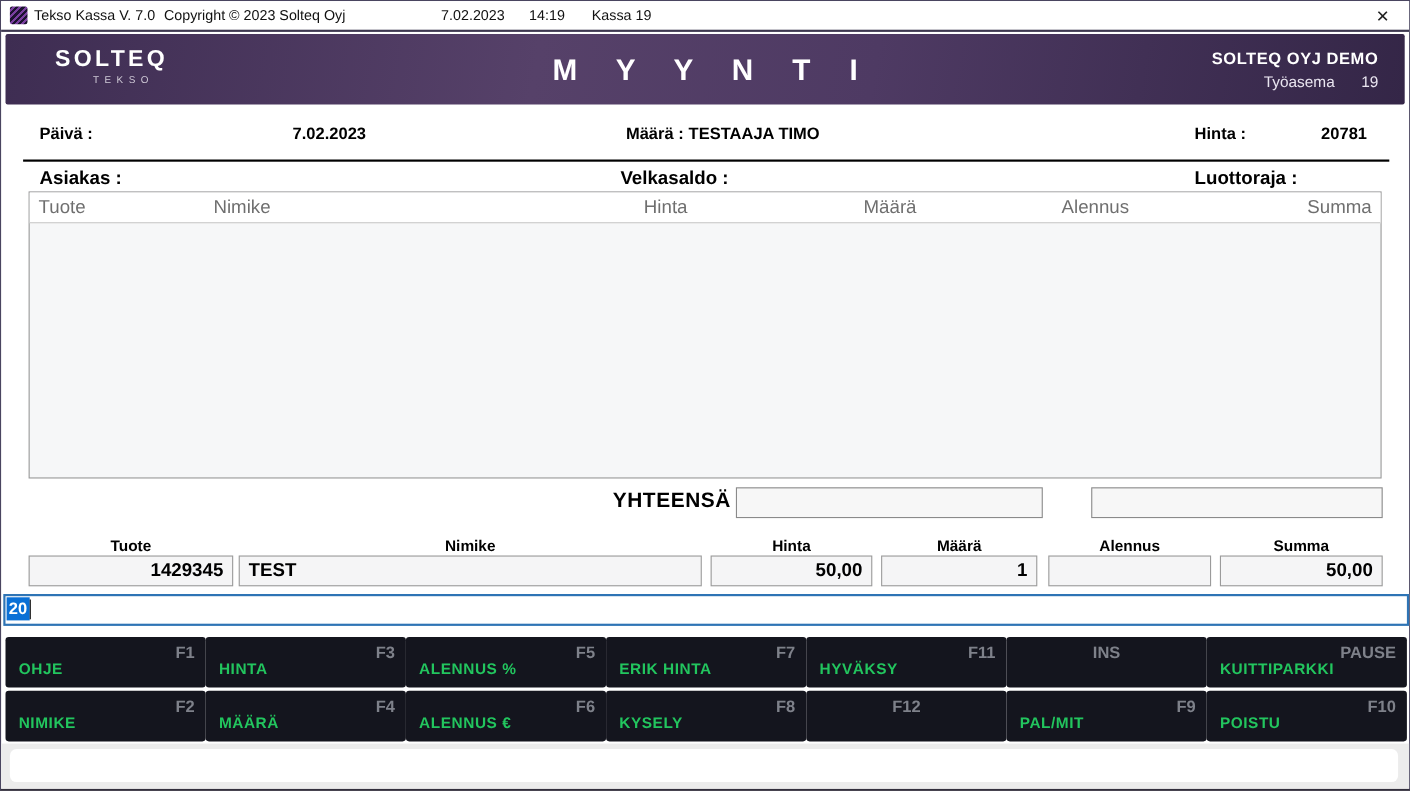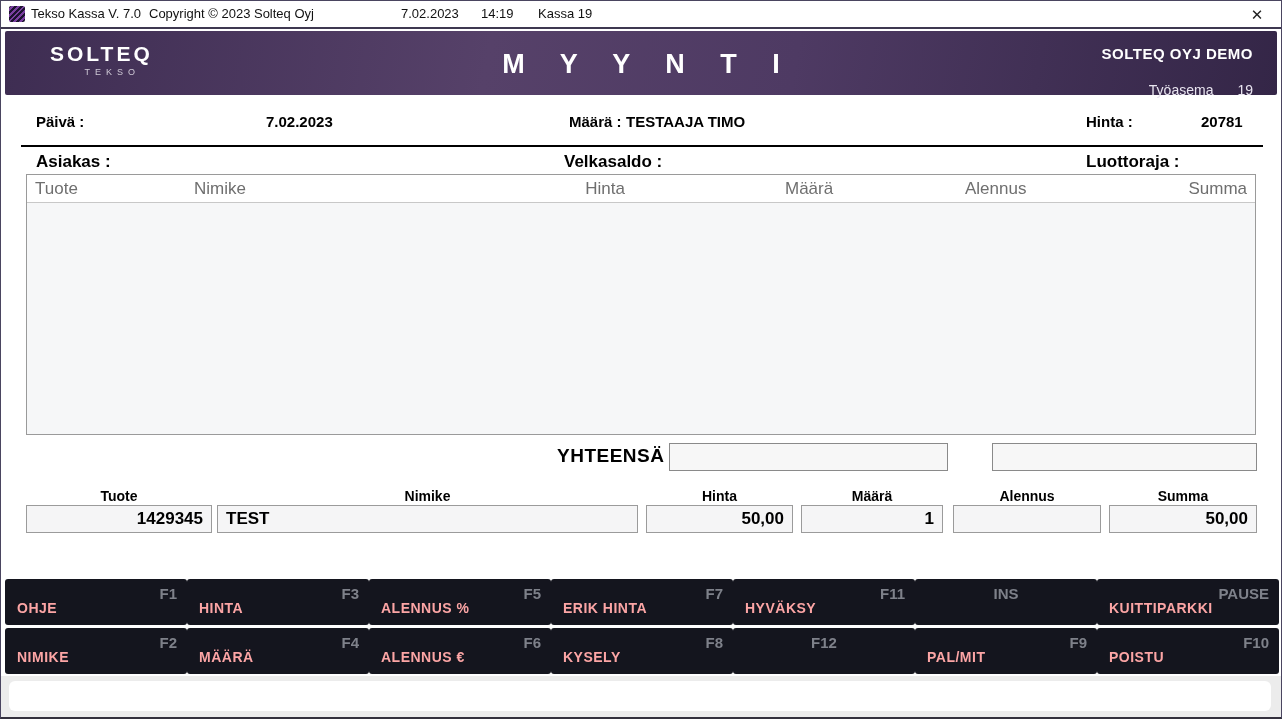--- a/index.html
+++ b/index.html
@@ -24,21 +24,21 @@
   
   .banner { position:absolute; left:4px; right:4px; top:30px; height:64px; border-radius:2px;
             background:linear-gradient(100deg,#3e2d52 0%,#564169 38%,#4e3a63 62%,#342647 100%); }
   .logo { position:absolute; left:45px; top:11px; color:#ffffff; text-align:right; width:92px; }
   .logo-main { font-size:21px; font-weight:bold; letter-spacing:3px; }
   .logo-sub  { font-size:9px; letter-spacing:5px; color:#cfc9d6; margin-top:1px; padding-right:2px; }
   .banner-title { position:absolute; left:0; right:0; top:18px; text-align:center; color:#ffffff;
                   font-size:27px; font-weight:bold; letter-spacing:14px; padding-left:14px; }
   .banner-right { position:absolute; right:24px; top:14px; text-align:right; color:#ffffff; }
   .banner-company { font-size:15px; font-weight:bold; letter-spacing:0.5px; }
-  .banner-ws { font-size:14px; color:#e9e5f0; margin-top:20px; }
+  .banner-ws { font-size:14px; color:#e9e5f0; margin-top:4px; }
   .banner-ws .ws-val { margin-left:24px; }
 
   
   .lbl { position:absolute; font-weight:bold; color:#000; white-space:nowrap; }
   .info-row { font-size:15px; }
   .rule { position:absolute; left:20px; width:1242px; top:144px; height:2px; background:#000; }
   .sub-row { font-size:17px; }
 
   
   .item-table { position:absolute; left:25px; top:173px; width:1230px; height:261px;
@@ -74,21 +74,21 @@
   .cmd-sel { display:inline-block; background:#0a70d6; color:#ffffff; font-size:15px; font-weight:bold;
              padding:2px 2px; margin-left:1px; margin-top:1px; }
   .cmd-caret { display:inline-block; width:1px; height:18px; background:#000; vertical-align:middle; }
 
   
   .fk-row { position:absolute; left:0; width:1282px; height:46px; display:flex; gap:0; padding:0 4px; }
   .fk-row1 { top:578px; } .fk-row2 { top:627px; }
   .fkey { position:relative; flex:1 1 0; background:#14151e; border-radius:3px; cursor:default; }
   .fkey .key { position:absolute; top:6px; right:10px; font-size:15px; font-weight:bold; color:#7e818a; }
   .fkey.empty .key { right:auto; left:50%; transform:translateX(-50%); }
-  .fkey .cap { position:absolute; left:12px; bottom:9px; font-size:14px; font-weight:bold; color:#fca5a5;
+  .fkey .cap { position:absolute; left:12px; bottom:9px; font-size:14px; font-weight:bold; color:#22c55e;
                letter-spacing:0.5px; white-space:nowrap; }
 
   
   .bottom-strip { position:absolute; left:0; bottom:0; width:100%; height:41px; background:#ececec; }
   .status-box { position:absolute; left:8px; top:5px; width:1262px; height:30px; background:#ffffff;
                 border-radius:6px; }
 </style>
 </head>
 <body>
 
@@ -153,20 +153,23 @@
   <span class="lbl entry-label el-4">Alennus</span>
   <span class="lbl entry-label el-5">Summa</span>
 
   <input class="entry-input ei-0" value="1429345" style="">
   <input class="entry-input ei-1" value="TEST" style="">
   <input class="entry-input ei-2" value="50,00" style="">
   <input class="entry-input ei-3" value="1" style="">
   <input class="entry-input ei-4" value="" style="">
   <input class="entry-input ei-5" value="50,00" style="">
 
+  <div class="command">
+    <span class="cmd-sel">20</span><span class="cmd-caret"></span>
+  </div>
 
   <div class="fk-row fk-row1">
     <div class="fkey">
       <span class="key">F1</span>
       <span class="cap">OHJE</span>
     </div>
     <div class="fkey">
       <span class="key">F3</span>
       <span class="cap">HINTA</span>
     </div>

